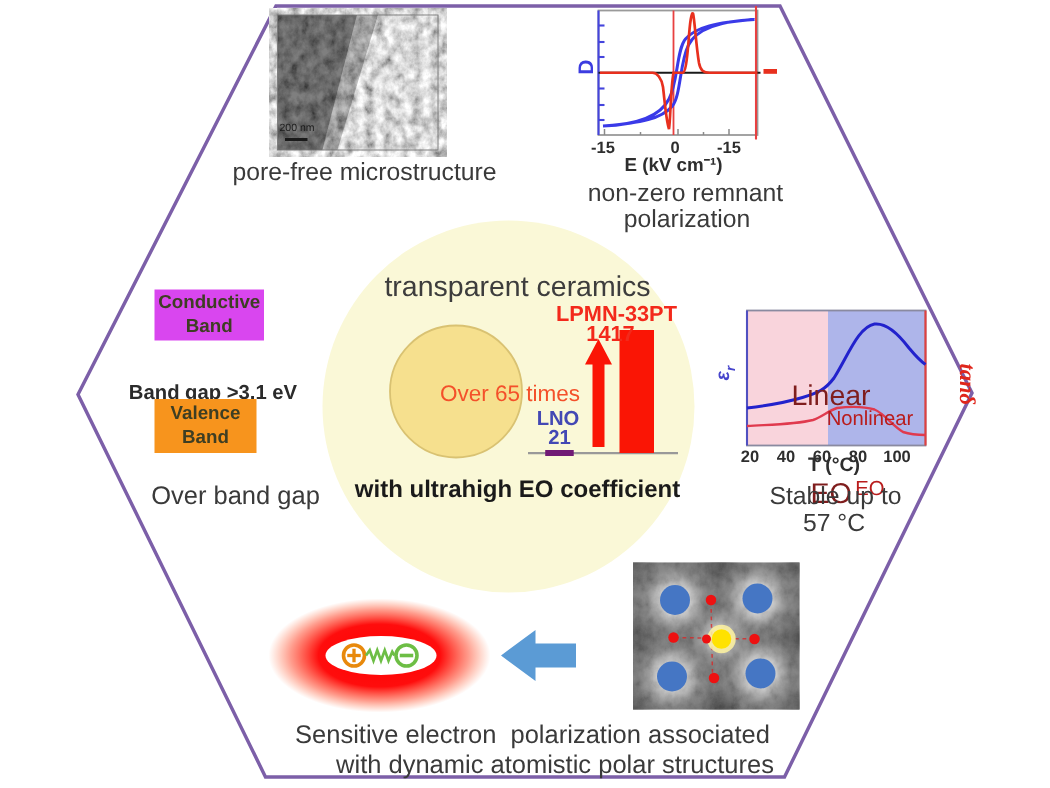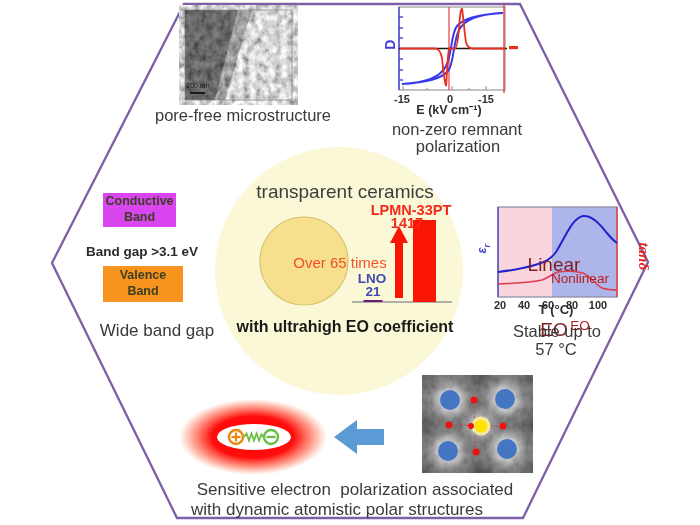--- a/index.html
+++ b/index.html
@@ -173,33 +173,33 @@
   <div class="lbl tick" style="left:450px;top:93px;">0</div>
   <div class="lbl tick" style="left:486px;top:93px;">-15</div>
   <div class="lbl" style="left:449px;top:104px;font-size:12.5px;font-weight:bold;color:#2e2e2e;">E (kV cm⁻¹)</div>
   <div class="lbl cap16" style="left:457px;top:120px;">non-zero remnant</div>
   <div class="lbl cap16" style="left:458px;top:137px;">polarization</div>
 
   <div class="bandbox" style="left:103px;top:193px;width:73px;height:34px;background:#d946ef;">
     <span>Conductive</span>
     <span>Band</span>
   </div>
-  <div class="lbl" style="left:142px;top:245px;font-size:13.5px;font-weight:bold;color:#2b2b2b;">Band gap &gt;3.1 eV</div>
-  <div class="bandbox" style="left:103px;top:266px;width:80px;height:36px;background:#F7941D;">
+  <div class="lbl" style="left:142px;top:255px;font-size:13.5px;font-weight:bold;color:#2b2b2b;">Band gap &gt;3.1 eV</div>
+  <div class="bandbox" style="left:103px;top:266px;width:68px;height:36px;background:#F7941D;">
     <span>Valence</span>
     <span>Band</span>
   </div>
-  <div class="lbl cap17" style="left:157px;top:322px;">Wide band gap</div>
+  <div class="lbl cap17" style="left:157px;top:322px;">Over band gap</div>
 
   <div class="lbl" style="left:345px;top:182px;font-size:19px;color:#3d3d3d;">transparent ceramics</div>
   <div class="lbl red" style="left:411px;top:203px;font-size:14.5px;">LPMN-33PT</div>
   <div class="lbl red" style="left:394px;top:216px;font-size:14.5px;margin-left:13px;">1417</div>
   <div class="lbl" style="left:340px;top:255px;font-size:15px;color:#F4502A;">Over 65 times</div>
   <div class="lbl blue" style="left:372px;top:272px;font-size:13.5px;">LNO</div>
-  <div class="lbl blue" style="left:373px;top:285px;font-size:13.5px;border-bottom:2px solid #701a75;padding:0 2px;">21</div>
+  <div class="lbl blue" style="left:373px;top:285px;font-size:13.5px;border-bottom:4px solid #701a75;padding:0 2px;">21</div>
   <div class="lbl" style="left:345px;top:318px;font-size:16px;font-weight:bold;color:#1a1a1a;">with ultrahigh EO coefficient</div>
 
   <div class="lbl c" style="left:554px;top:210px;font-size:19px;color:#7f1d1d;line-height:1.15;">
     <div>Linear</div>
     <div>EO</div>
   </div>
   <div class="lbl c" style="left:580px;top:240px;font-size:13.5px;color:#b91c1c;line-height:1.15;">
     <div>Nonlinear</div>
     <div>EO</div>
   </div>
@@ -208,15 +208,15 @@
   <div class="lbl tick" style="left:548px;top:299px;">60</div>
   <div class="lbl tick" style="left:572px;top:299px;">80</div>
   <div class="lbl tick" style="left:598px;top:299px;text-align:right;">100</div>
   <div class="lbl" style="left:556px;top:303px;font-size:13px;font-weight:bold;color:#2e2e2e;">T (°C)</div>
   <div class="lbl" style="left:472px;top:240px;width:24px;text-align:center;transform:rotate(-90deg);font-size:13px;font-style:italic;font-weight:bold;color:#4745cc;"><span>ε</span><sub style="font-size:9px;">r</sub></div>
   <div class="lbl" style="left:622px;top:248px;width:44px;text-align:center;transform:rotate(90deg);font-size:15px;font-weight:bold;font-style:italic;color:#e0261c;font-family:'Liberation Serif',serif;">tanδ</div>
   <div class="lbl cap16" style="left:557px;top:322px;">Stable up to</div>
   <div class="lbl cap16" style="left:556px;top:340px;">57 °C</div>
 
   <div class="lbl cap17" style="left:355px;top:481px;">Sensitive electron  polarization associated</div>
-  <div class="lbl cap17" style="left:337px;top:501px;">with dynamic atomistic polar structures</div>
+  <div class="lbl cap17" style="left:370px;top:501px;">with dynamic atomistic polar structures</div>
 
 </div>
 
 </body></html>

